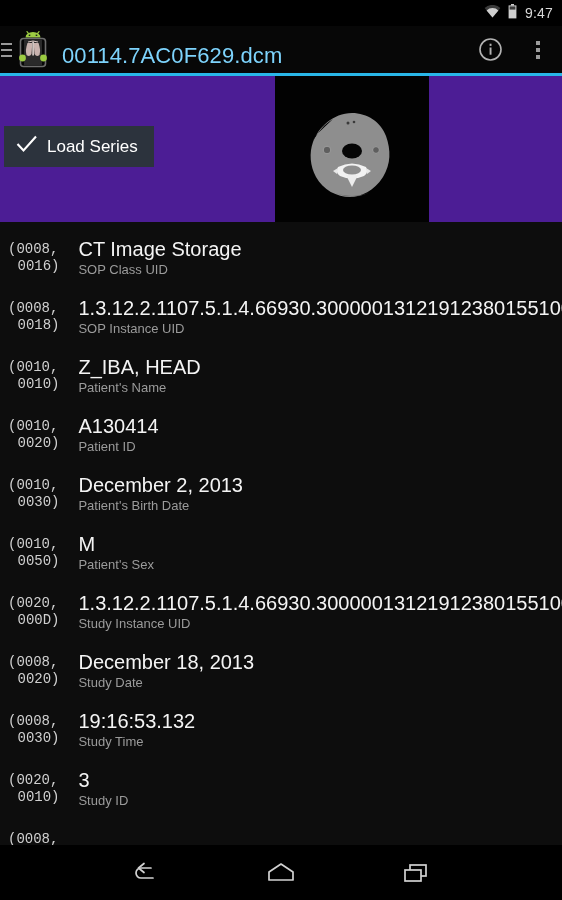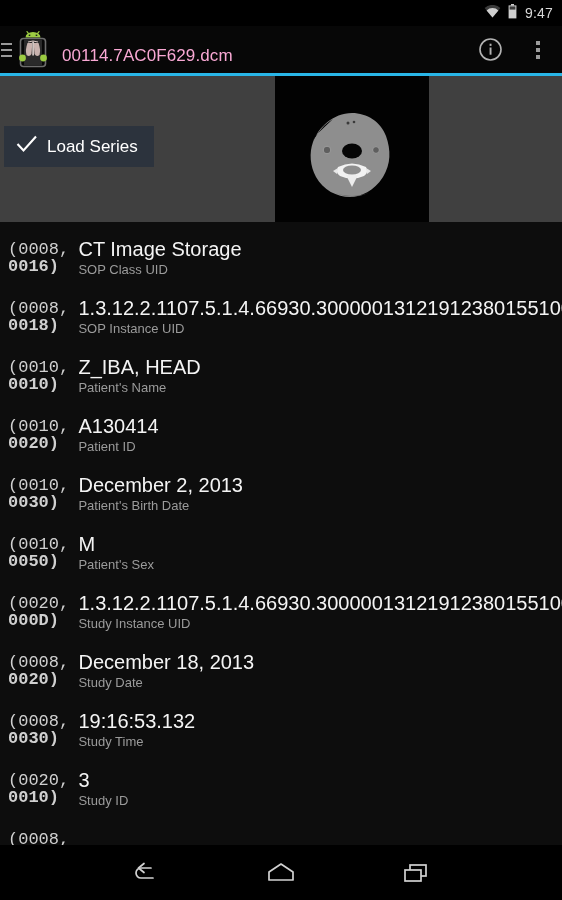--- a/index.html
+++ b/index.html
@@ -73,22 +73,22 @@
     width: 11px;
   }
   .app-icon {
     width: 40px;
     height: 40px;
     flex: 0 0 auto;
     margin-left: 0px;
     position: relative;
   }
   .app-title {
-    color: #f9a8d4;
-    font-size: 17px;
+    color: #7dd3fc;
+    font-size: 22px;
     margin-left: 9px;
     flex: 1 1 auto;
     white-space: nowrap;
     overflow: hidden;
     letter-spacing: 0.1px;
     margin-top: 13px;
   }
   .ab-action {
     width: 48px;
     height: 47px;
@@ -116,21 +116,21 @@
   .accent-line {
     height: 3px;
     background: #29b6e8;
     width: 100%;
   }
 
   
   .series-strip {
     position: relative;
     height: 146px;
-    background: #404040;
+    background: #4c1d95;
     display: flex;
     align-items: center;
   }
   .load-series-btn {
     position: absolute;
     left: 4px;
     top: 50px;
     background: #2c333d;
     color: #ffffff;
     display: flex;
@@ -169,30 +169,29 @@
     padding-left: 8px;
     box-sizing: border-box;
     white-space: nowrap;
     overflow: hidden;
   }
   .tag-num {
     display: inline-block;
     vertical-align: top;
     width: 62px;
     font-family: "Liberation Mono", "DejaVu Sans Mono", monospace;
-    font-size: 17px;
+    font-size: 14px;
     color: #d0d0d0;
     line-height: 17px;
     padding-top: 10px;
   }
   .tag-num .g2 {
     display: block;
-    text-align: left;
+    text-align: center;
     padding-right: 1px;
-    font-weight: bold;
   }
   .tag-text {
     display: inline-block;
     vertical-align: top;
     padding-top: 7px;
     padding-left: 4px;
     width: 486px;
     overflow: hidden;
   }
   .tag-value {

